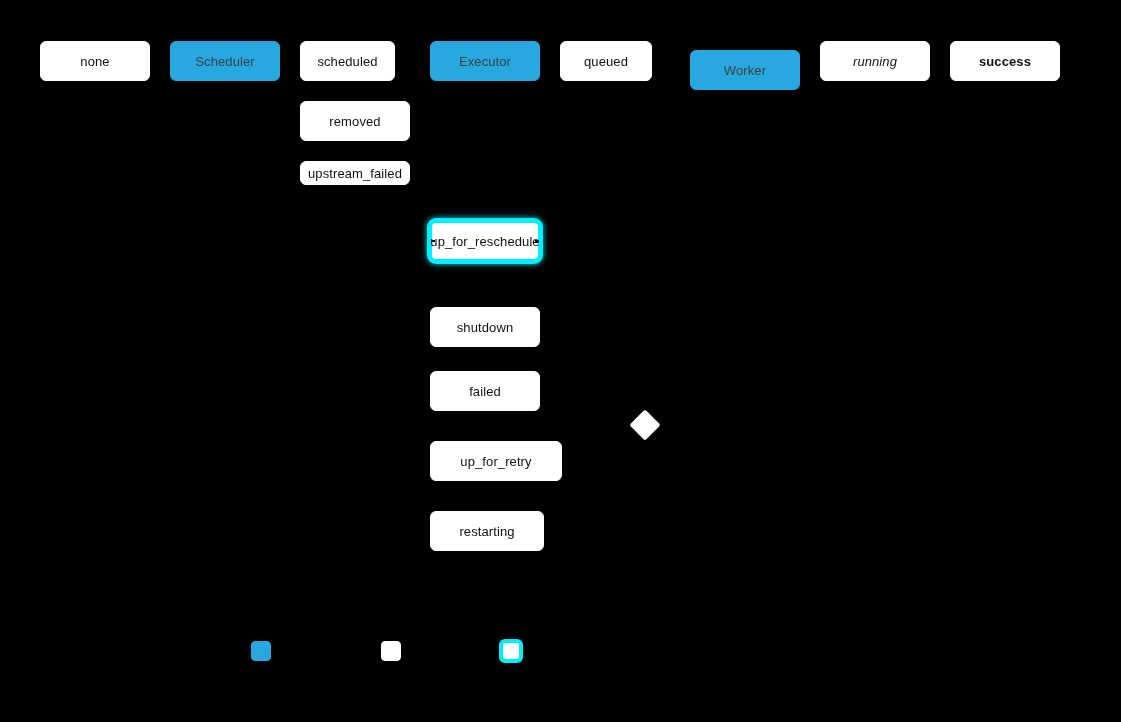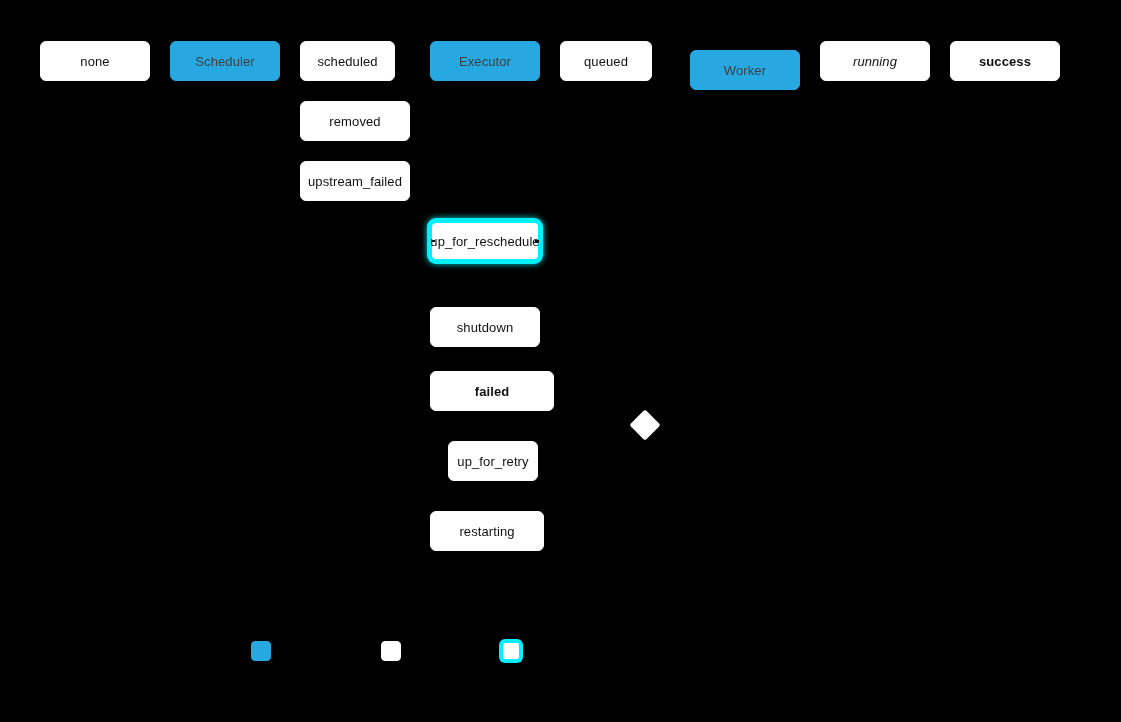--- a/index.html
+++ b/index.html
@@ -140,33 +140,33 @@
       </div>
       <div class="node state" style="left: 820px; top: 41px; width: 110px; height: 40px; font-style: italic;">
         <span>running</span>
       </div>
       <div class="node state" style="left: 950px; top: 41px; width: 110px; height: 40px; font-weight: bold;">
         <span>success</span>
       </div>
       <div class="node state" style="left: 300px; top: 101px; width: 110px; height: 40px;">
         <span>removed</span>
       </div>
-      <div class="node state" style="left: 300px; top: 161px; width: 110px; height: 40px;">
+      <div class="node state" style="left: 300px; top: 161px; width: 110px; height: 24px;">
         <span>upstream_failed</span>
       </div>
       <div class="node state selected" style="left: 430px; top: 221px; width: 110px; height: 40px;">
         <span>up_for_reschedule</span>
       </div>
       <div class="node state" style="left: 430px; top: 307px; width: 110px; height: 40px;">
         <span>shutdown</span>
       </div>
-      <div class="node state" style="left: 430px; top: 371px; width: 124px; height: 40px; font-weight: bold;">
+      <div class="node state" style="left: 430px; top: 371px; width: 110px; height: 40px;">
         <span>failed</span>
       </div>
-      <div class="node state" style="left: 448px; top: 441px; width: 90px; height: 40px; justify-content: center;">
+      <div class="node state" style="left: 430px; top: 441px; width: 132px; height: 40px; justify-content: center;">
         <span>up_for_retry</span>
       </div>
       <div class="node state" style="left: 430px; top: 511px; width: 114px; height: 40px;">
         <span>restarting</span>
       </div>
     </div>
   <div id="markers-layer">
       <div class="diamond-marker" style="left: 634px; top: 414px; width: 22px; height: 22px;"></div>
     </div>
   <div id="legend">

